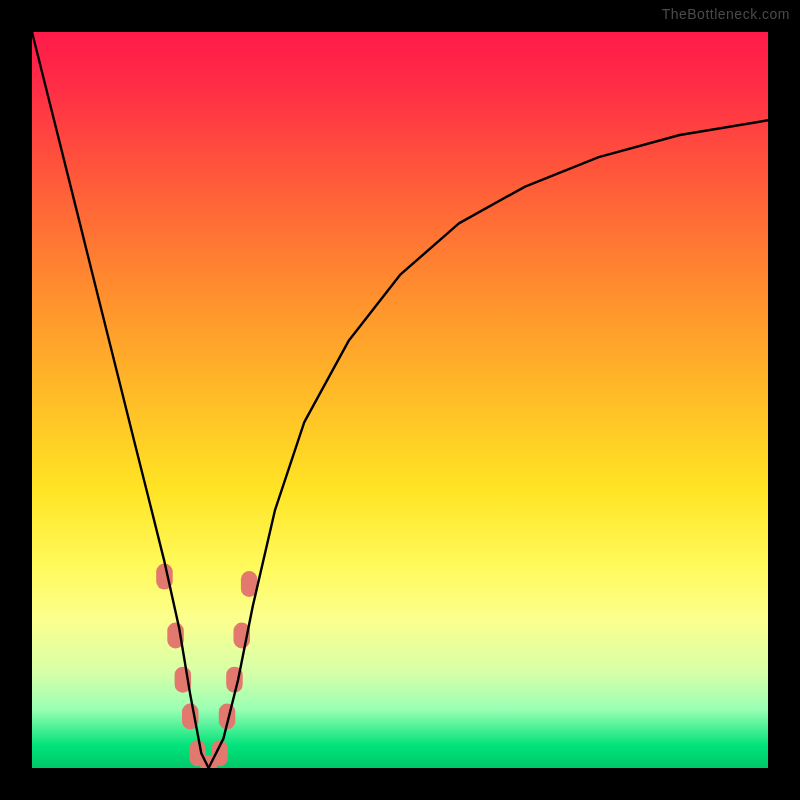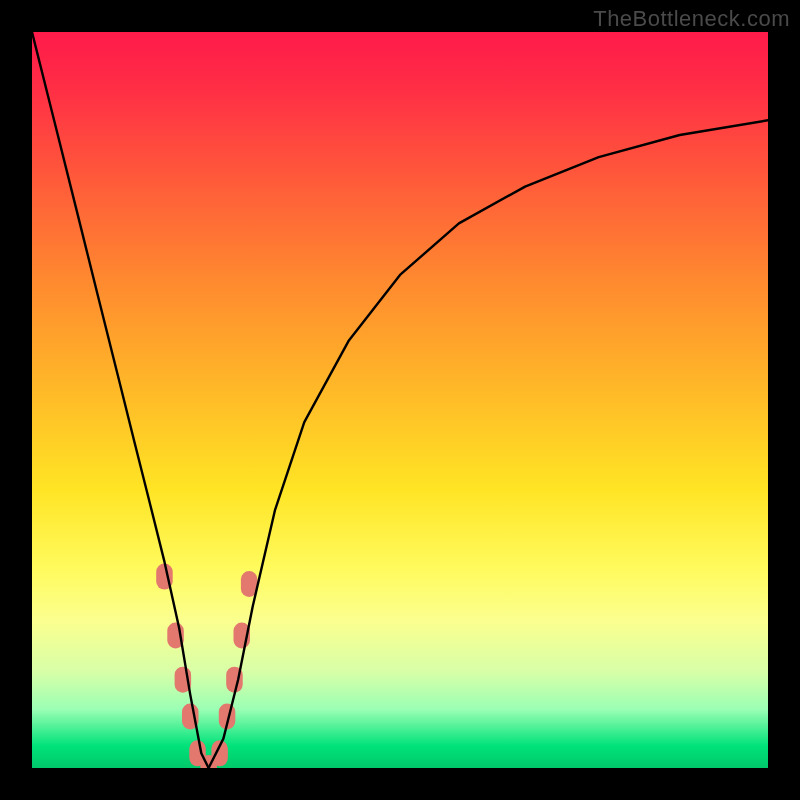--- a/index.html
+++ b/index.html
@@ -47,21 +47,21 @@
     top: 0;
     left: 0;
     width: 736px;
     height: 736px;
   }
   .watermark {
     position: absolute;
     top: 6px;
     right: 10px;
     color: #4a4a4a;
-    font-size: 22px;
+    font-size: 14px;
     font-weight: 500;
     letter-spacing: 0.5px;
     user-select: none;
   }
 </style>
 </head>
 <body>
 
 <div class="frame">
   <div class="plot-area">

